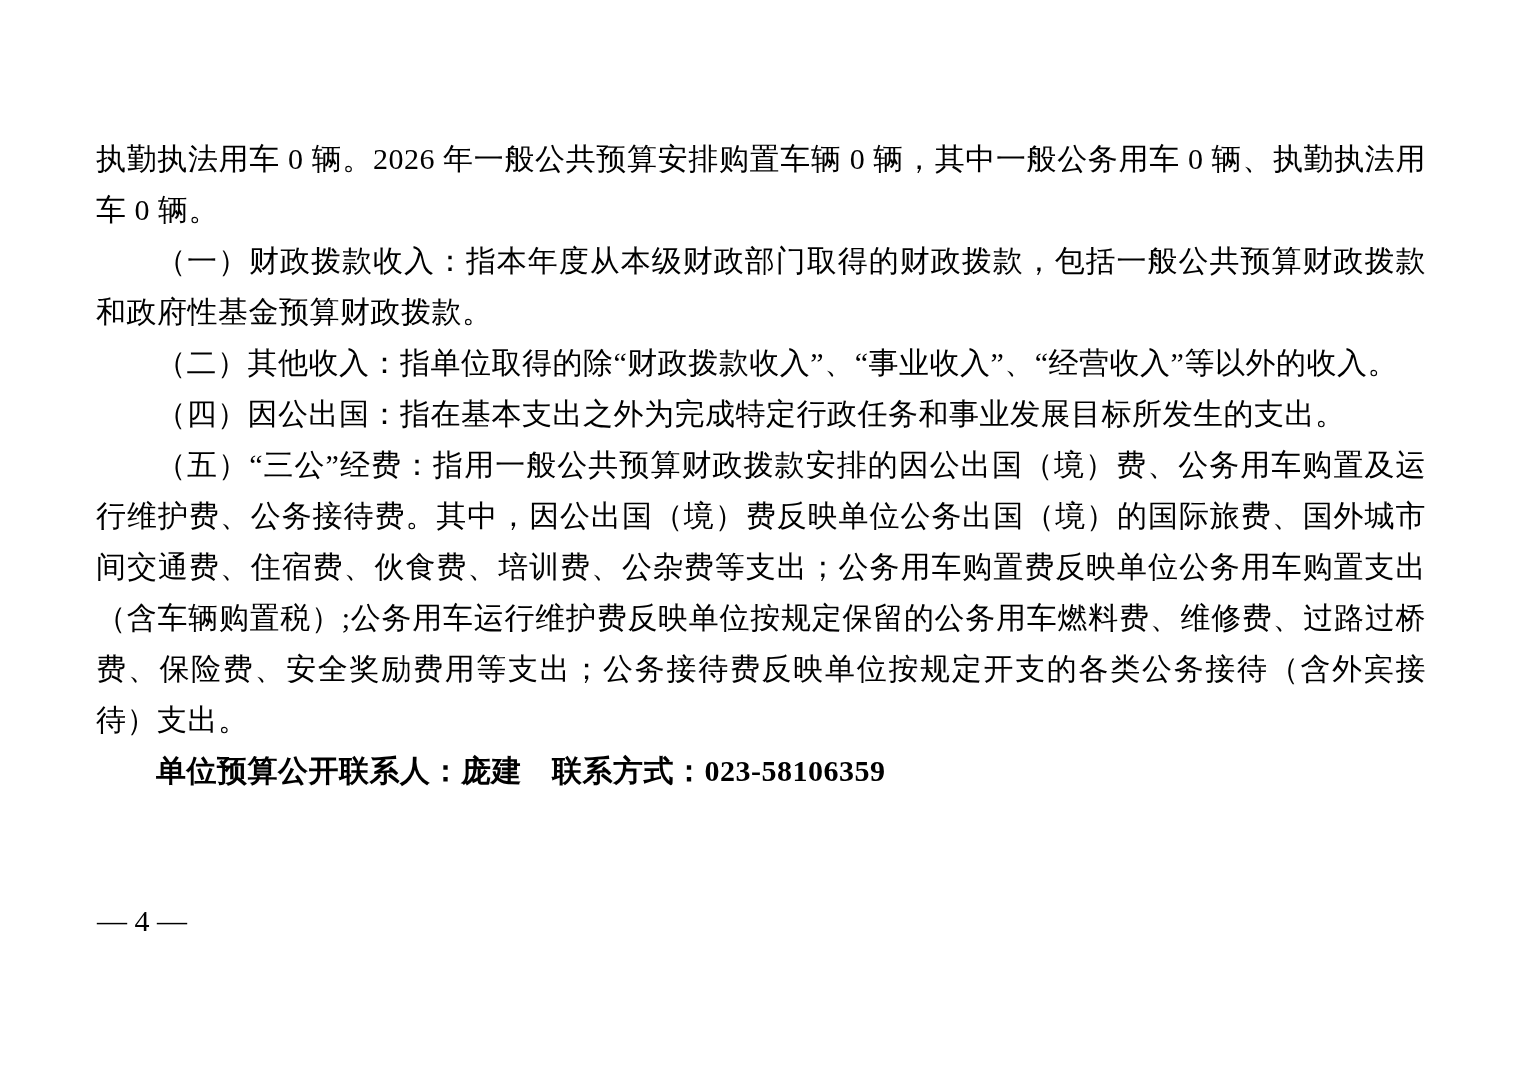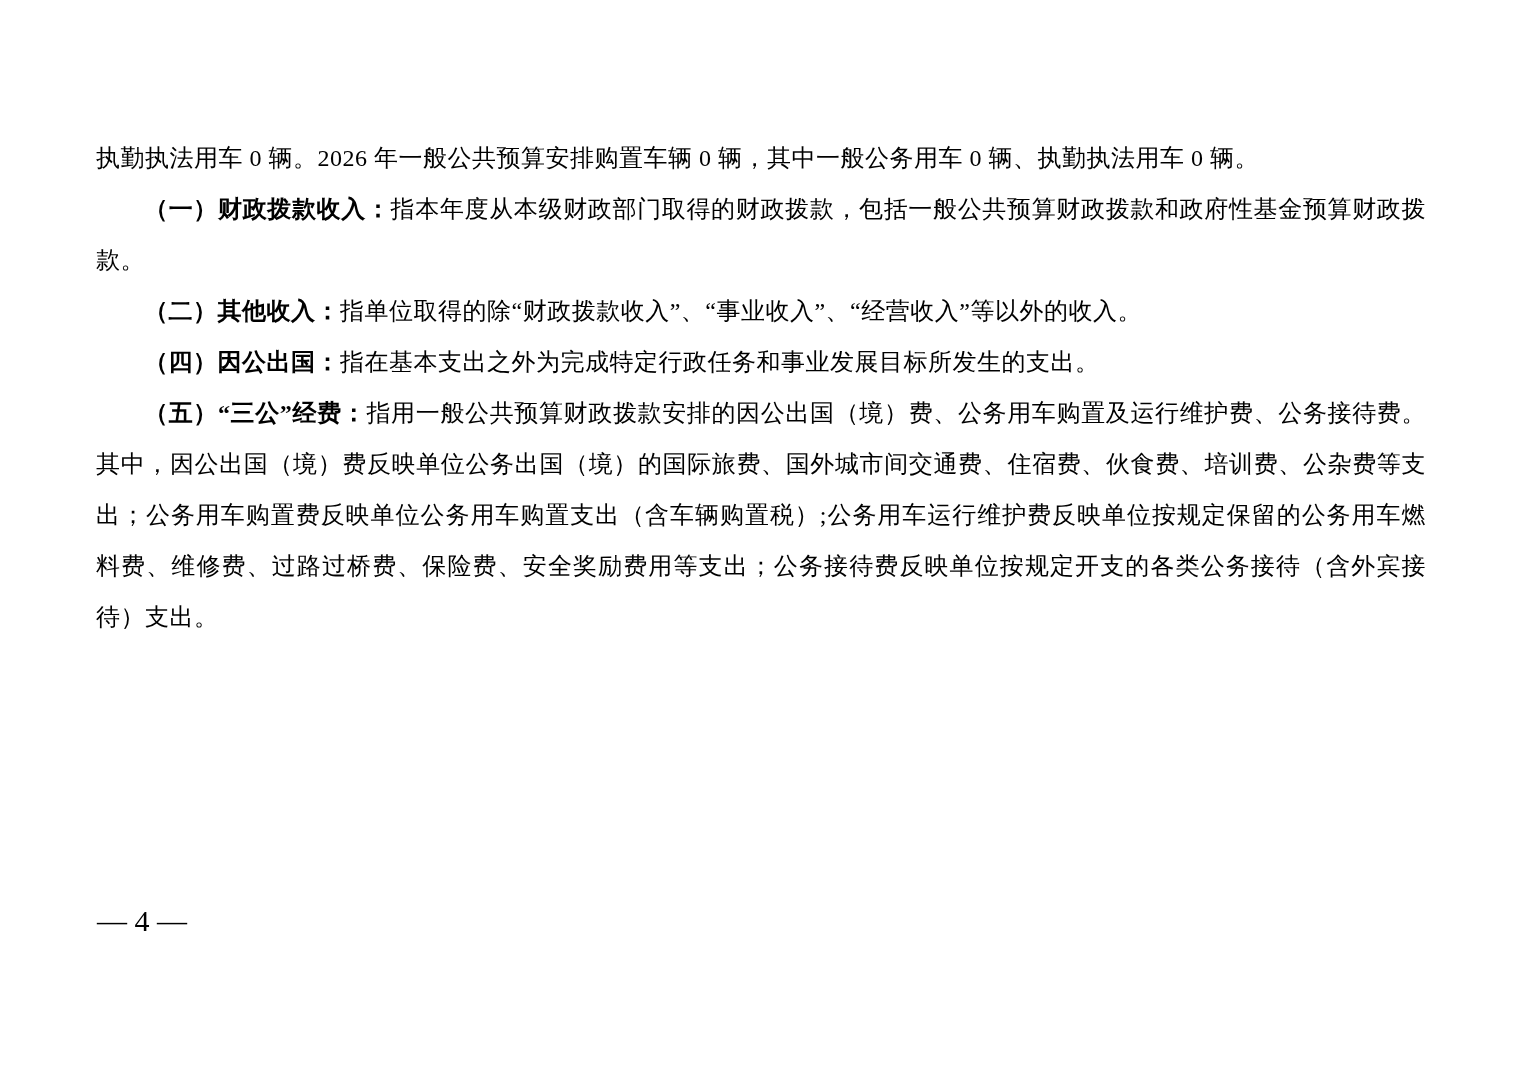--- a/index.html
+++ b/index.html
@@ -21,40 +21,40 @@
     background: #ffffff;
   }
   .content {
     position: absolute;
     left: 96px;
     top: 133px;
     width: 1330px;
   }
   .para {
     margin: 0;
-    font-size: 24px;
+    font-size: 30px;
     line-height: 51px;
     text-align: justify;
     text-justify: inter-ideograph;
     letter-spacing: 0.5px;
   }
   .flush {
     text-indent: 0;
   }
   .indent {
     text-indent: 2em;
   }
   .heading {
     text-indent: 2em;
     font-family: "Liberation Sans", "DejaVu Sans", sans-serif;
     font-weight: bold;
     text-align: left;
   }
   .term-label {
-    font-weight: bold;
+    font-weight: normal;
   }
   .contact {
     font-weight: bold;
     text-align: left;
   }
   .contact-method {
     margin-left: 1em;
   }
   .page-number {
     position: absolute;
@@ -76,17 +76,18 @@
 
     <p class="para indent"><span class="term-label">（一）财政拨款收入：</span><span>指本年度从本级财政部门取得的财政拨款，包括一般公共预算财政拨款和政府性基金预算财政拨款。</span></p>
 
     <p class="para indent"><span class="term-label">（二）其他收入：</span><span>指单位取得的除“财政拨款收入”、“事业收入”、“经营收入”等以外的收入。</span></p>
 
 
     <p class="para indent"><span class="term-label">（四）因公出国：</span><span>指在基本支出之外为完成特定行政任务和事业发展目标所发生的支出。</span></p>
 
     <p class="para indent"><span class="term-label">（五）“三公”经费：</span><span>指用一般公共预算财政拨款安排的因公出国（境）费、公务用车购置及运行维护费、公务接待费。其中，因公出国（境）费反映单位公务出国（境）的国际旅费、国外城市间交通费、住宿费、伙食费、培训费、公杂费等支出；公务用车购置费反映单位公务用车购置支出（含车辆购置税）;公务用车运行维护费反映单位按规定保留的公务用车燃料费、维修费、过路过桥费、保险费、安全奖励费用等支出；公务接待费反映单位按规定开支的各类公务接待（含外宾接待）支出。</span></p>
 
+    <p class="para indent contact"><span>单位预算公开联系人：</span><span>庞建</span><span class="contact-method">联系方式：</span><span>023-58106359</span></p>
 
   </main>
 
   <div class="page-number">— 4 —</div>
 </div>
 
 </body></html>

